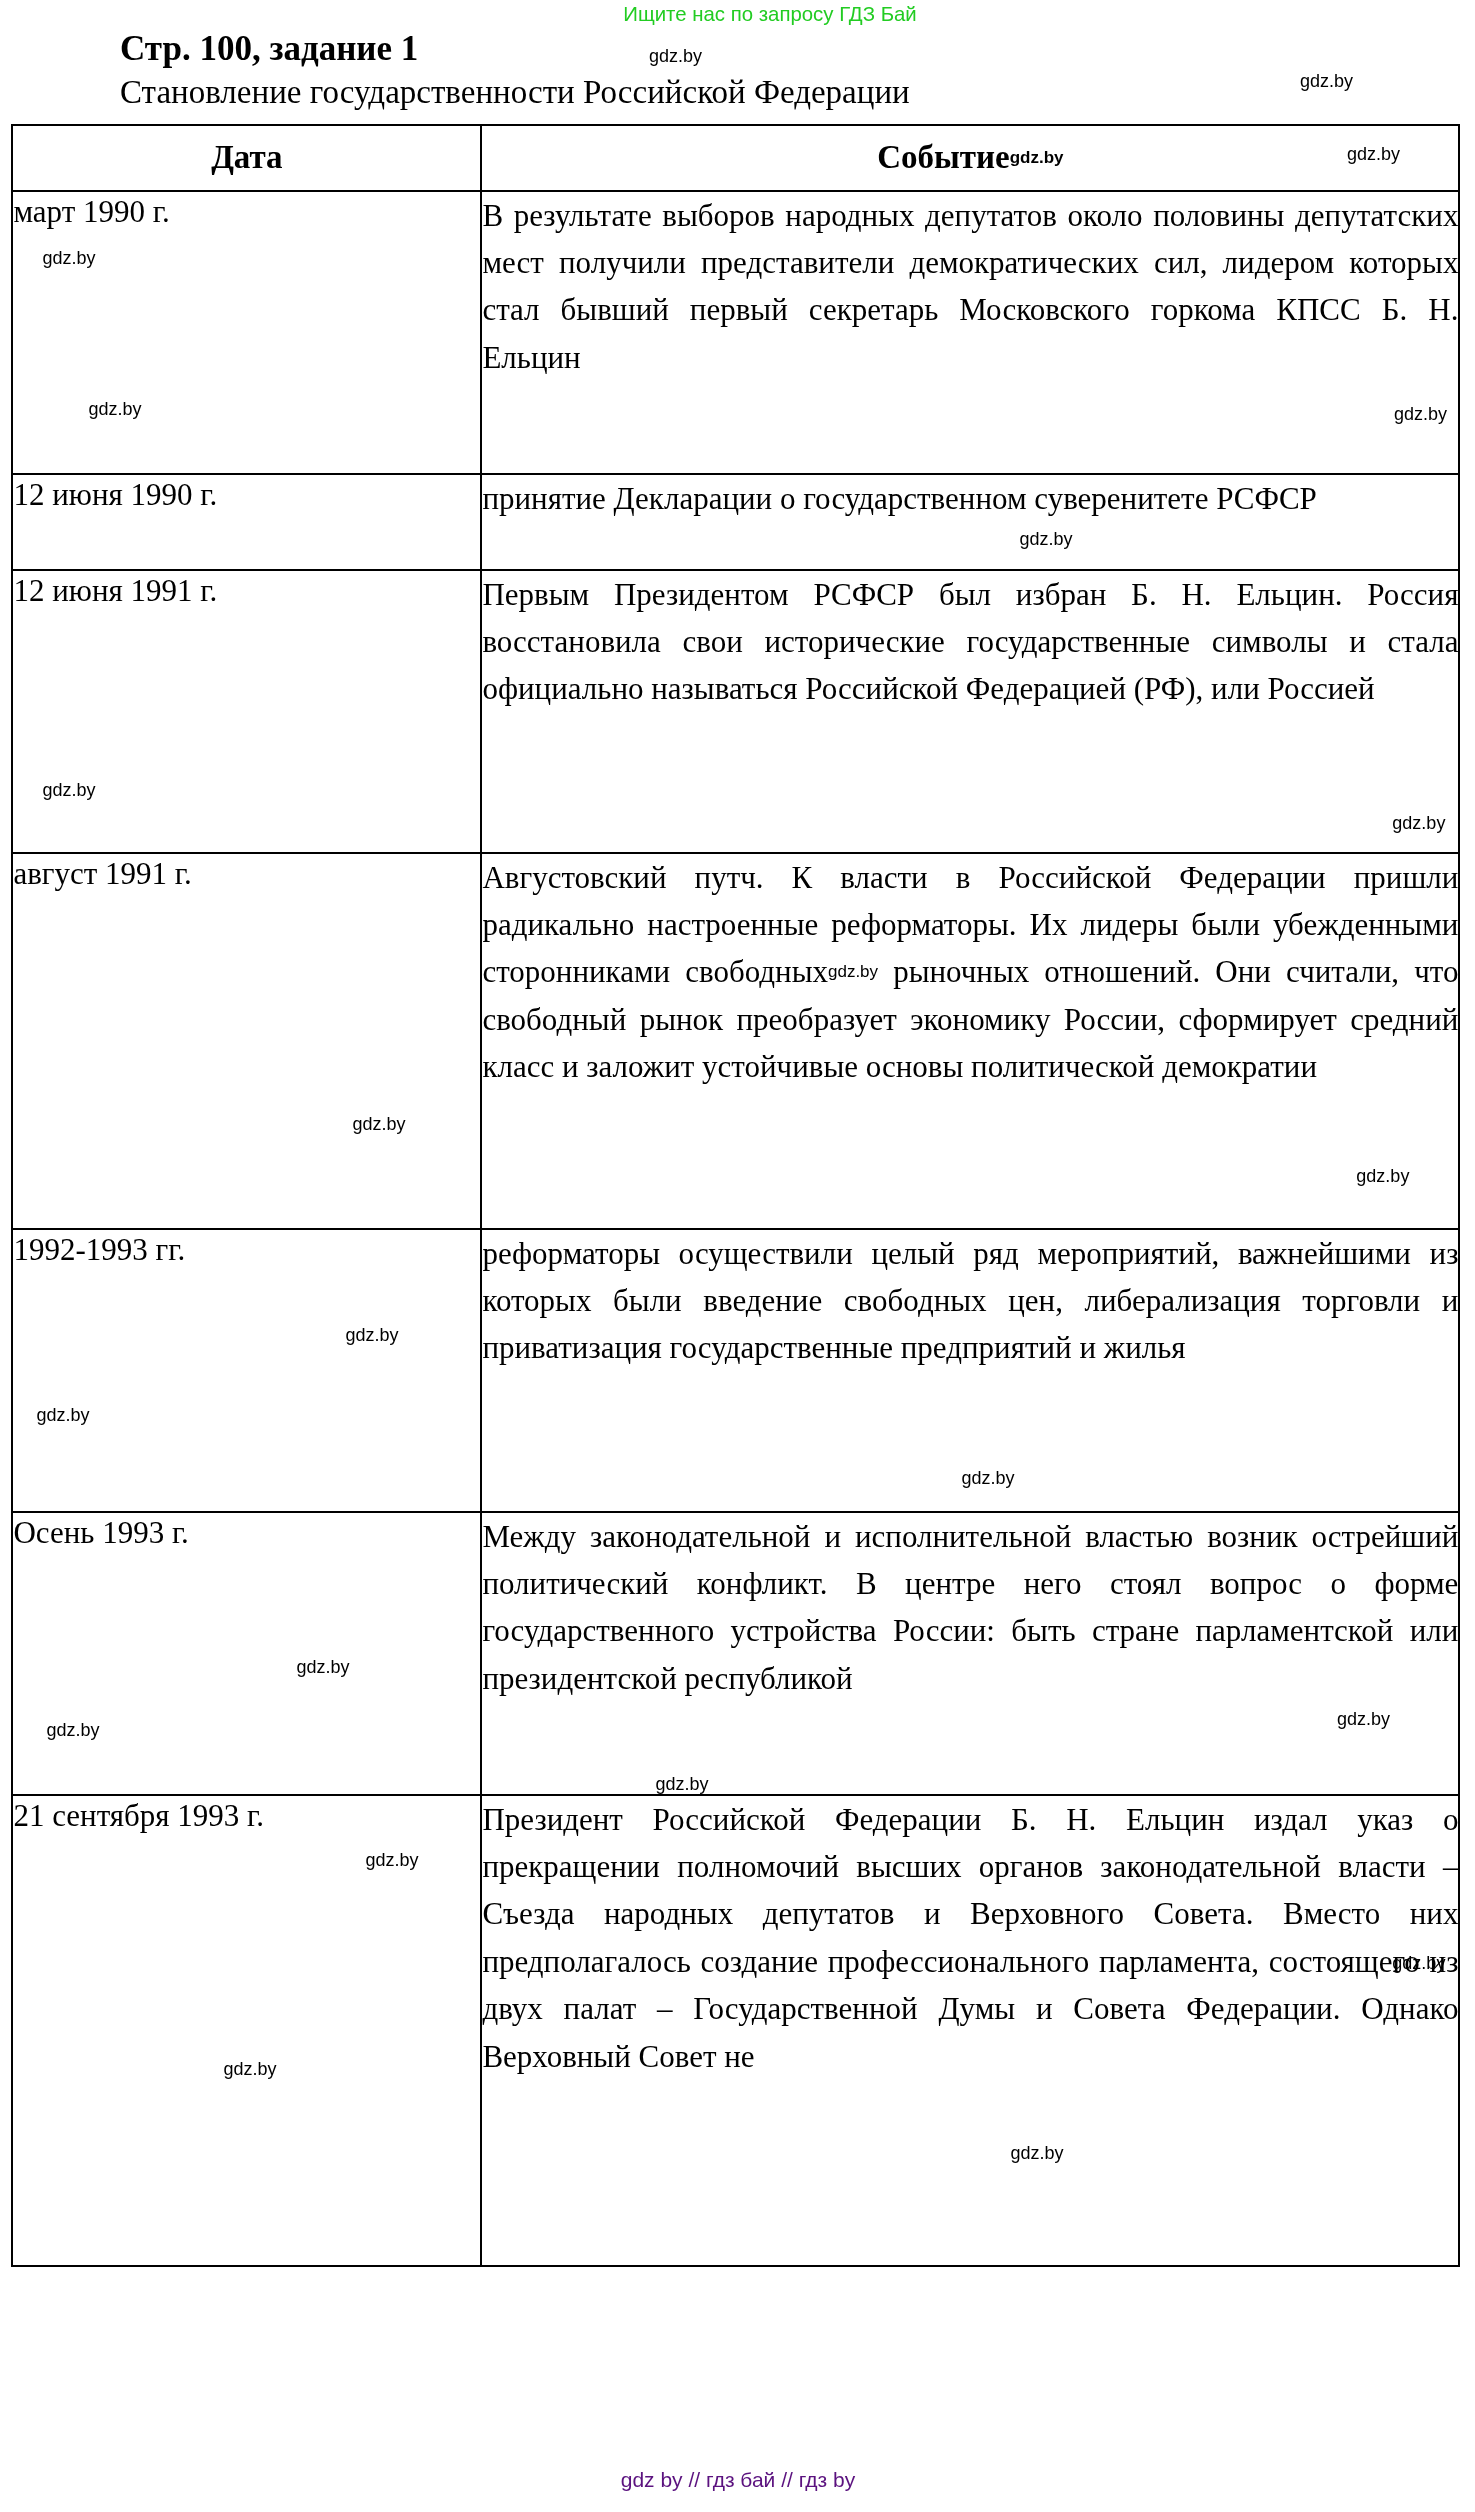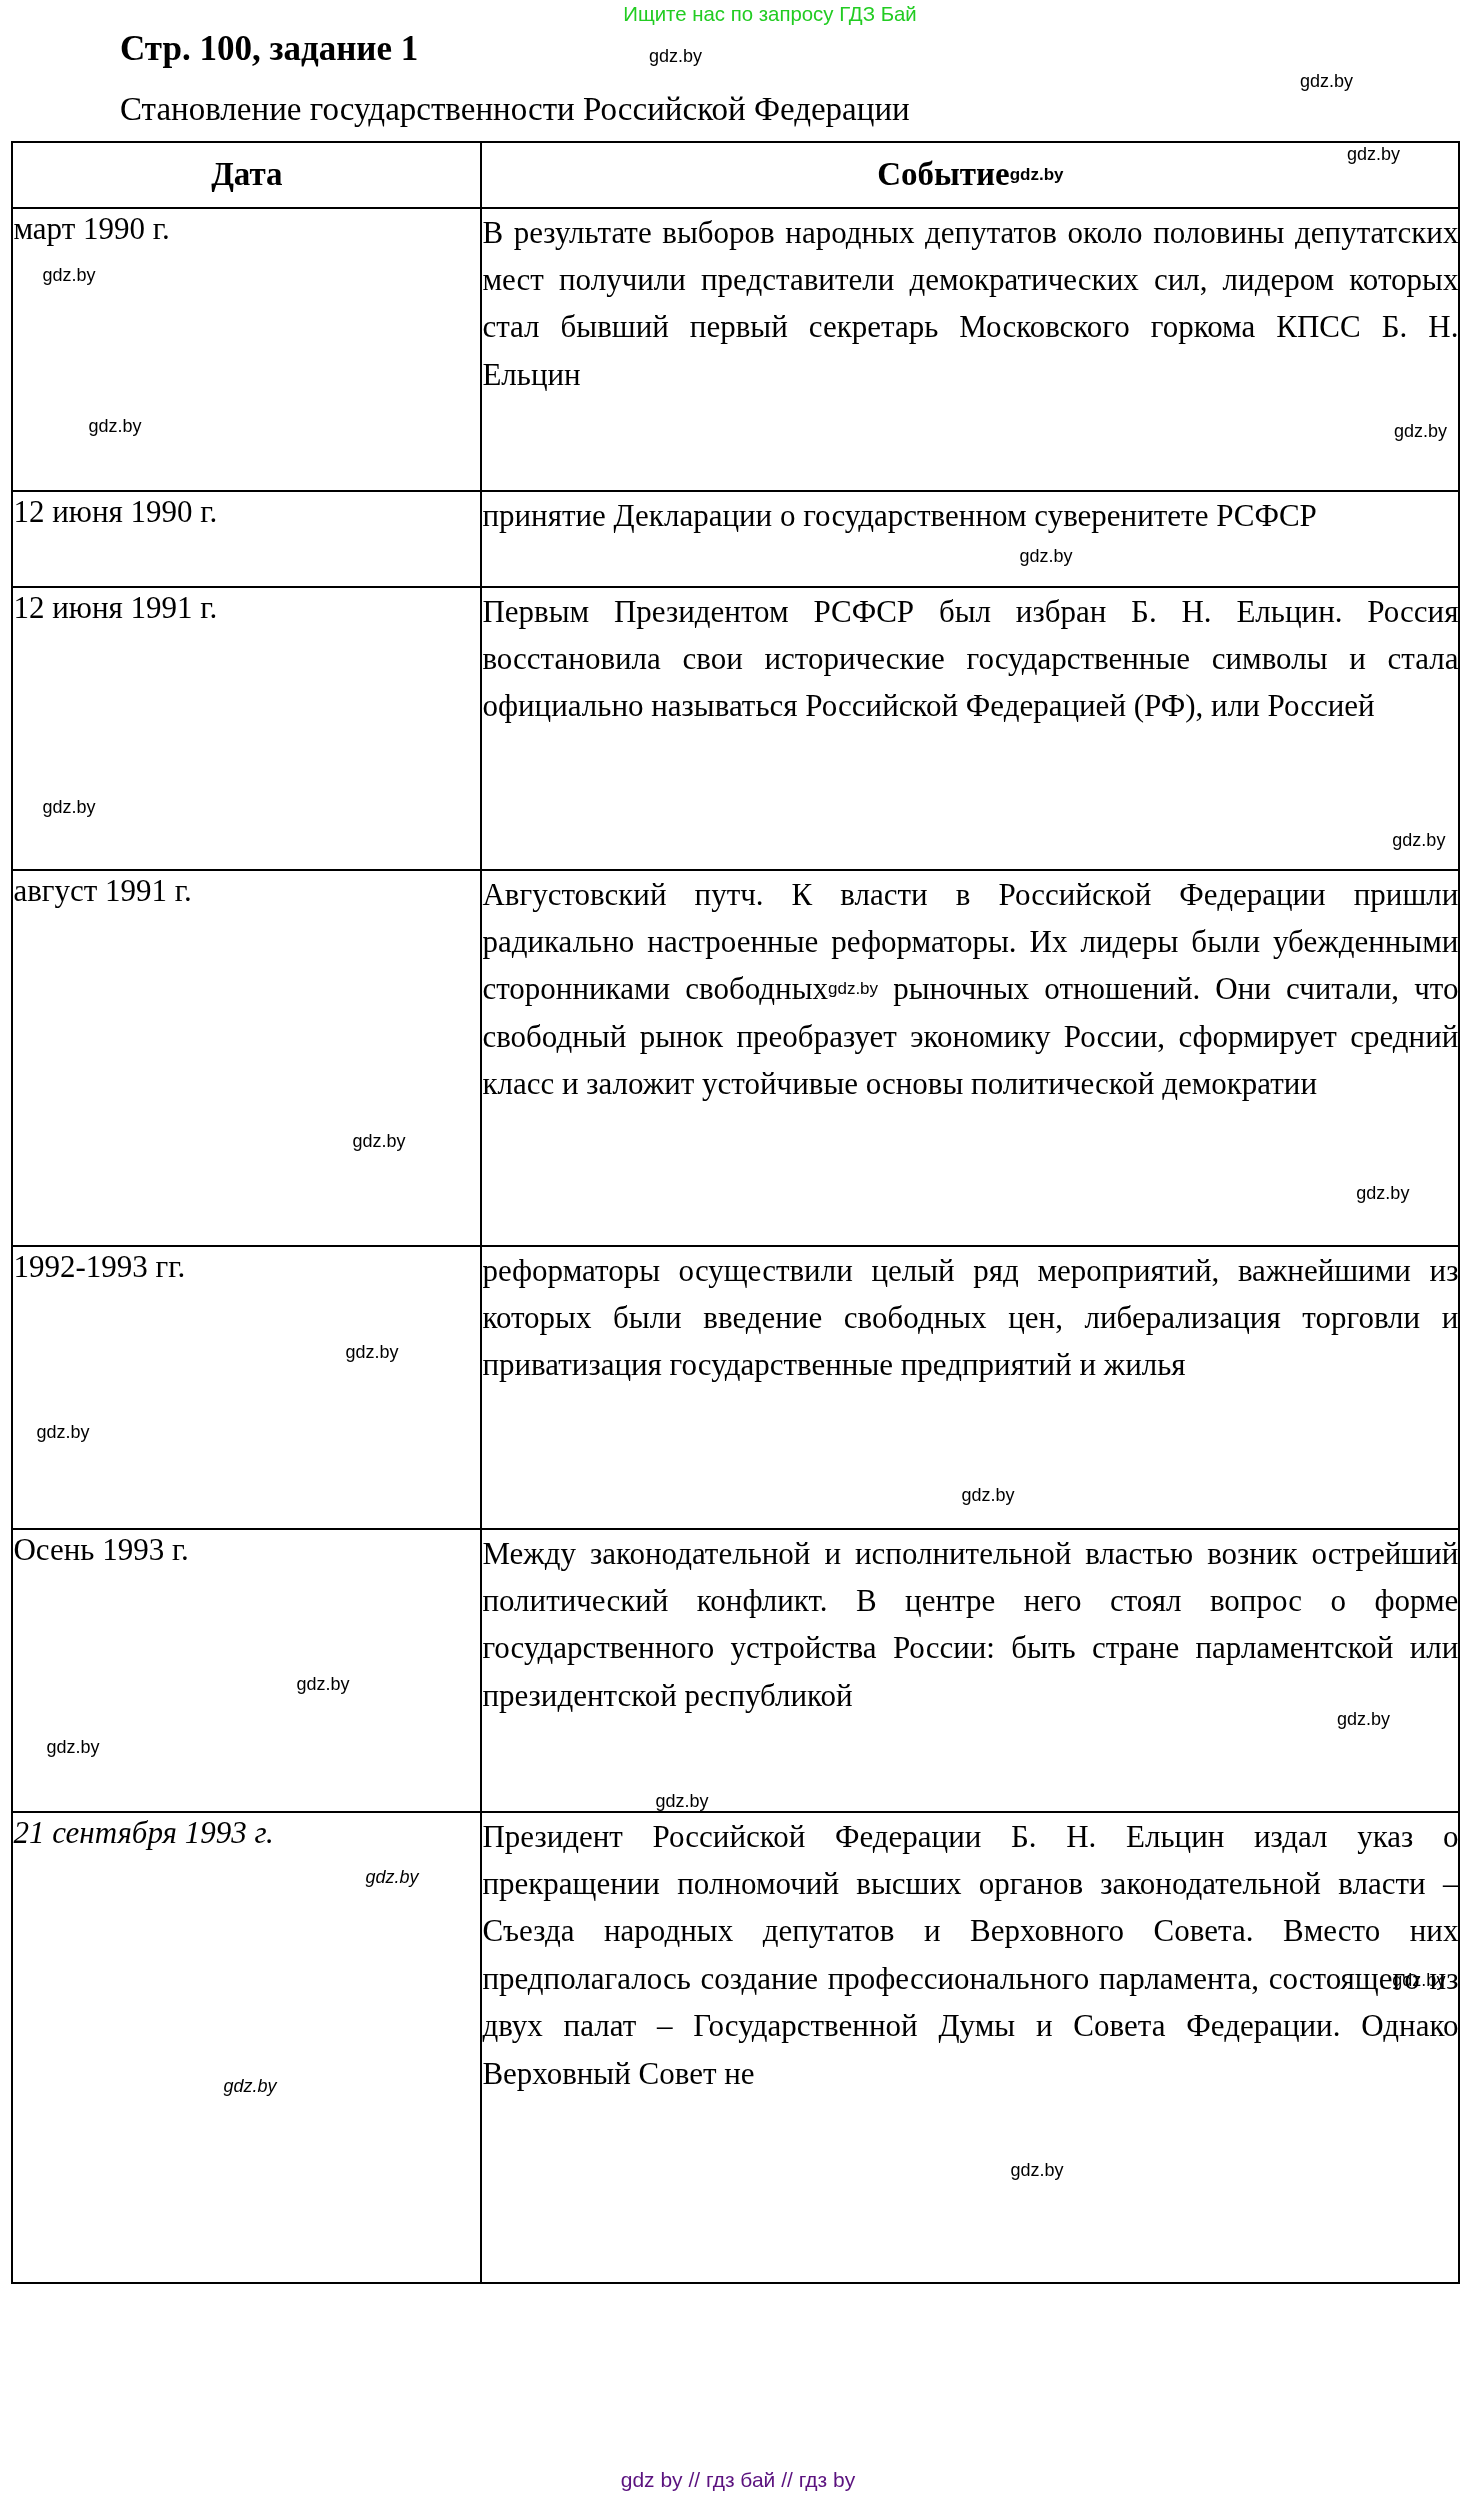--- a/index.html
+++ b/index.html
@@ -50,21 +50,21 @@
     font-weight: bold;
     line-height: 1.18;
     letter-spacing: 0px;
     white-space: nowrap;
   }
 
   .doc-subtitle {
     font-size: 33px;
     font-weight: normal;
     line-height: 1.15;
-    margin-top: 22px;
+    margin-top: 5px;
     white-space: nowrap;
   }
 
   
   table.ev-table {
     border-collapse: collapse;
     width: 1447px;
     margin-left: 11.4px;
     margin-top: 12.2px;
     table-layout: fixed;
@@ -242,21 +242,21 @@
           <span class="wm" style="left:283px; top:145px;">gdz.by</span>
           <span class="wm" style="left:33px; top:208px;">gdz.by</span>
         </td>
         <td class="event-cell">
           <div class="para">Между законодательной и исполнительной властью возник острейший политический конфликт. В центре него стоял вопрос о форме государственного устройства России: быть стране парламентской или президентской республикой</div>
           <span class="wm" style="left:173px; top:262px;">gdz.by</span>
         </td>
       </tr>
 
       <tr>
-        <td class="date-cell" style="height:469px;font-style:italic;">
+        <td class="date-cell" style="height:469px;">
           <span>21 сентября 1993 г.</span>
           <span class="wm" style="left:352px; top:55px;">gdz.by</span>
           <span class="wm" style="left:210px; top:264px;">gdz.by</span>
         </td>
         <td class="event-cell">
           <div class="para">Президент Российской Федерации Б. Н. Ельцин издал указ о прекращении полномочий высших органов законодательной власти – Съезда народных депутатов и Верховного Совета. Вместо них предполагалось создание профессионального парламента, состоящего из двух палат – Государственной Думы и Совета Федерации. Однако Верховный Совет не</div>
           <span class="wm" style="right:13px; top:158px;">gdz.by</span>
           <span class="wm" style="left:528px; top:348px;">gdz.by</span>
         </td>
       </tr>

